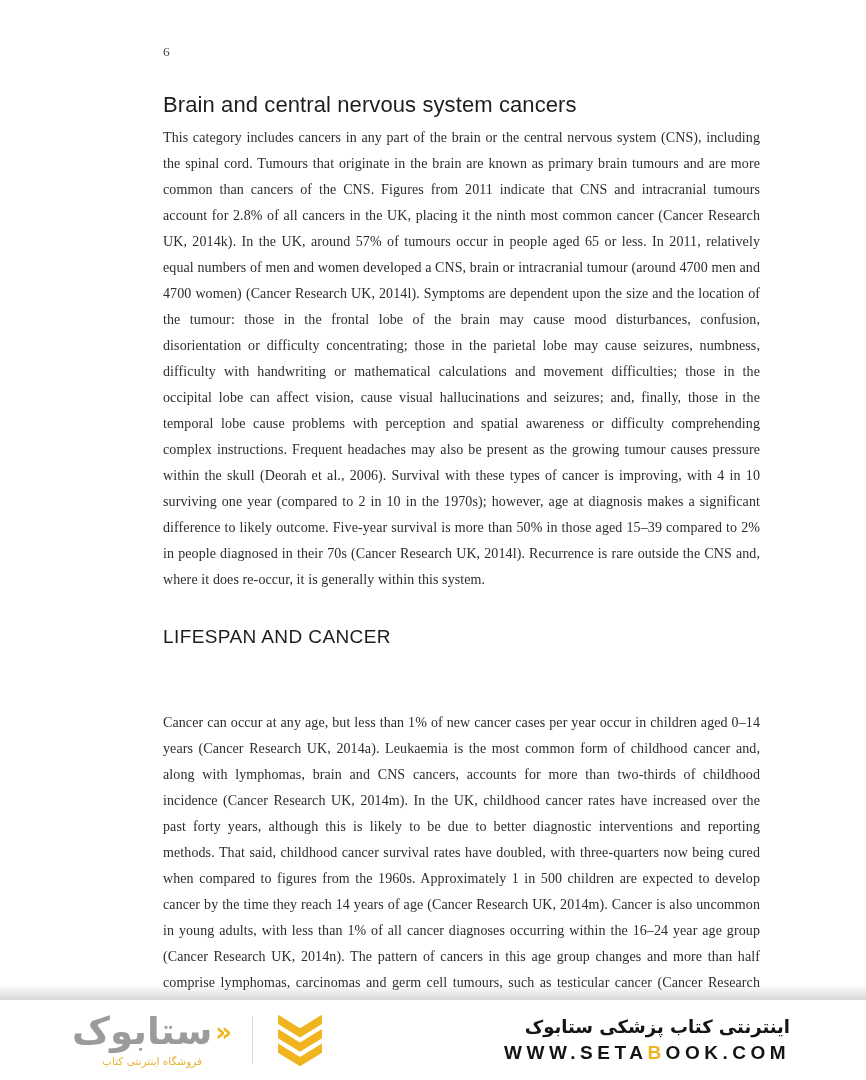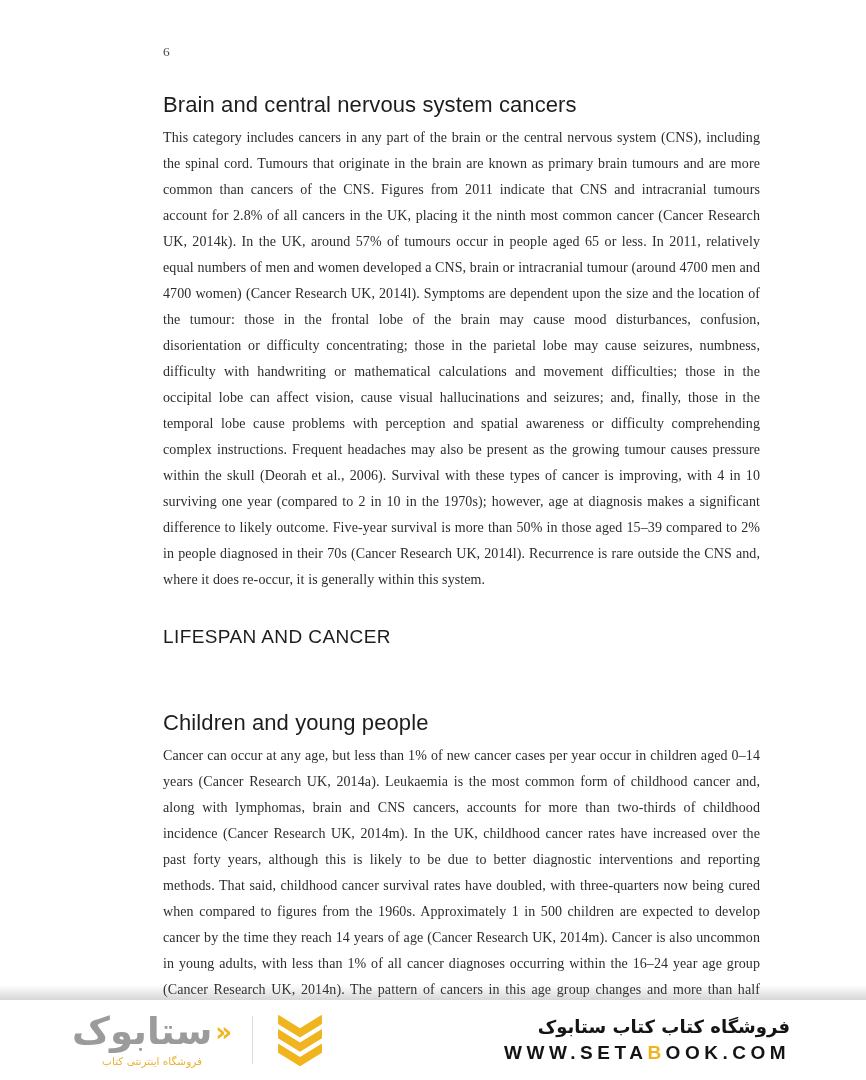--- a/index.html
+++ b/index.html
@@ -181,21 +181,20 @@
 
       <h2 class="sub-heading">Brain and central nervous system cancers</h2>
 
       <p class="body-text">This category includes cancers in any part of the brain or the central nervous system (CNS), including the spinal cord. Tumours that originate in the brain are known as primary brain tumours and are more common than cancers of the CNS. Figures from 2011 indicate that CNS and intracranial tumours account for 2.8% of all cancers in the UK, placing it the ninth most common cancer (Cancer Research UK, 2014k). In the UK, around 57% of tumours occur in people aged 65 or less. In 2011, relatively equal numbers of men and women developed a CNS, brain or intracranial tumour (around 4700 men and 4700 women) (Cancer Research UK, 2014l). Symptoms are dependent upon the size and the location of the tumour: those in the frontal lobe of the brain may cause mood disturbances, confusion, disorientation or difficulty concentrating; those in the parietal lobe may cause seizures, numbness, difficulty with handwriting or mathematical calculations and movement difficulties; those in the occipital lobe can affect vision, cause visual hallucinations and seizures; and, finally, those in the temporal lobe cause problems with perception and spatial awareness or difficulty comprehending complex instructions. Frequent headaches may also be present as the growing tumour causes pressure within the skull (Deorah et al., 2006). Survival with these types of cancer is improving, with 4 in 10 surviving one year (compared to 2 in 10 in the 1970s); however, age at diagnosis makes a significant difference to likely outcome. Five-year survival is more than 50% in those aged 15–39 compared to 2% in people diagnosed in their 70s (Cancer Research UK, 2014l). Recurrence is rare outside the CNS and, where it does re-occur, it is generally within this system.</p>
 
       <h1 class="main-heading">LIFESPAN AND CANCER</h1>
 
 
       <div class="heading-gap"></div>
 
-      <h2 class="sub-heading" style="margin-top:0;">Children and young people</h2>
 
       <p class="body-text">Cancer can occur at any age, but less than 1% of new cancer cases per year occur in children aged 0–14 years (Cancer Research UK, 2014a). Leukaemia is the most common form of childhood cancer and, along with lymphomas, brain and CNS cancers, accounts for more than two-thirds of childhood incidence (Cancer Research UK, 2014m). In the UK, childhood cancer rates have increased over the past forty years, although this is likely to be due to better diagnostic interventions and reporting methods. That said, childhood cancer survival rates have doubled, with three-quarters now being cured when compared to figures from the 1960s. Approximately 1 in 500 children are expected to develop cancer by the time they reach 14 years of age (Cancer Research UK, 2014m). Cancer is also uncommon in young adults, with less than 1% of all cancer diagnoses occurring within the 16–24 year age group (Cancer Research UK, 2014n). The pattern of cancers in this age group changes and more than half comprise lymphomas, carcinomas and germ cell tumours, such as testicular cancer (Cancer Research UK, 2104n). For further details about cancer in children, teenagers and young adults, please refer to Chapter 6.</p>
 
     </div>
   </div>
 
   <div class="scan-shadow"></div>
 
   <div class="footer">
 
@@ -215,19 +214,19 @@
           <polygon points="6,2 32,18 58,2 58,13 32,29 6,13"></polygon>
           <polygon points="6,19 32,35 58,19 58,30 32,46 6,30"></polygon>
           <polygon points="6,36 32,52 58,36 58,47 32,63 6,47"></polygon>
         </g>
       </svg>
     </div>
 
     <div class="footer-spacer"></div>
 
     <div class="footer-right">
-      <div class="tagline" lang="fa">فروشگاه کتاب کتاب ستابوک</div>
+      <div class="tagline" lang="fa">اینترنتی کتاب پزشکی ستابوک</div>
       <div class="site-url"><span>WWW.SETA</span><span class="gold">B</span><span>OOK.COM</span></div>
     </div>
 
   </div>
 
 </div>
 
 </body></html>

